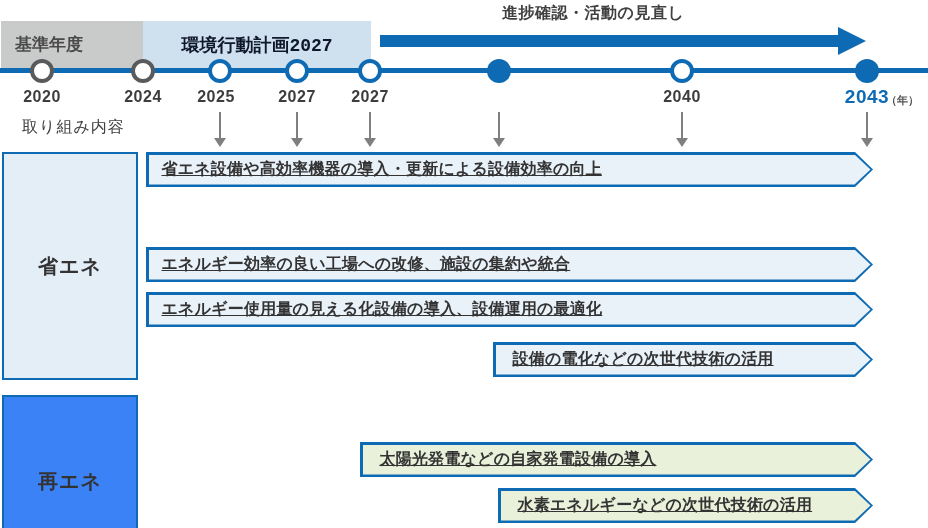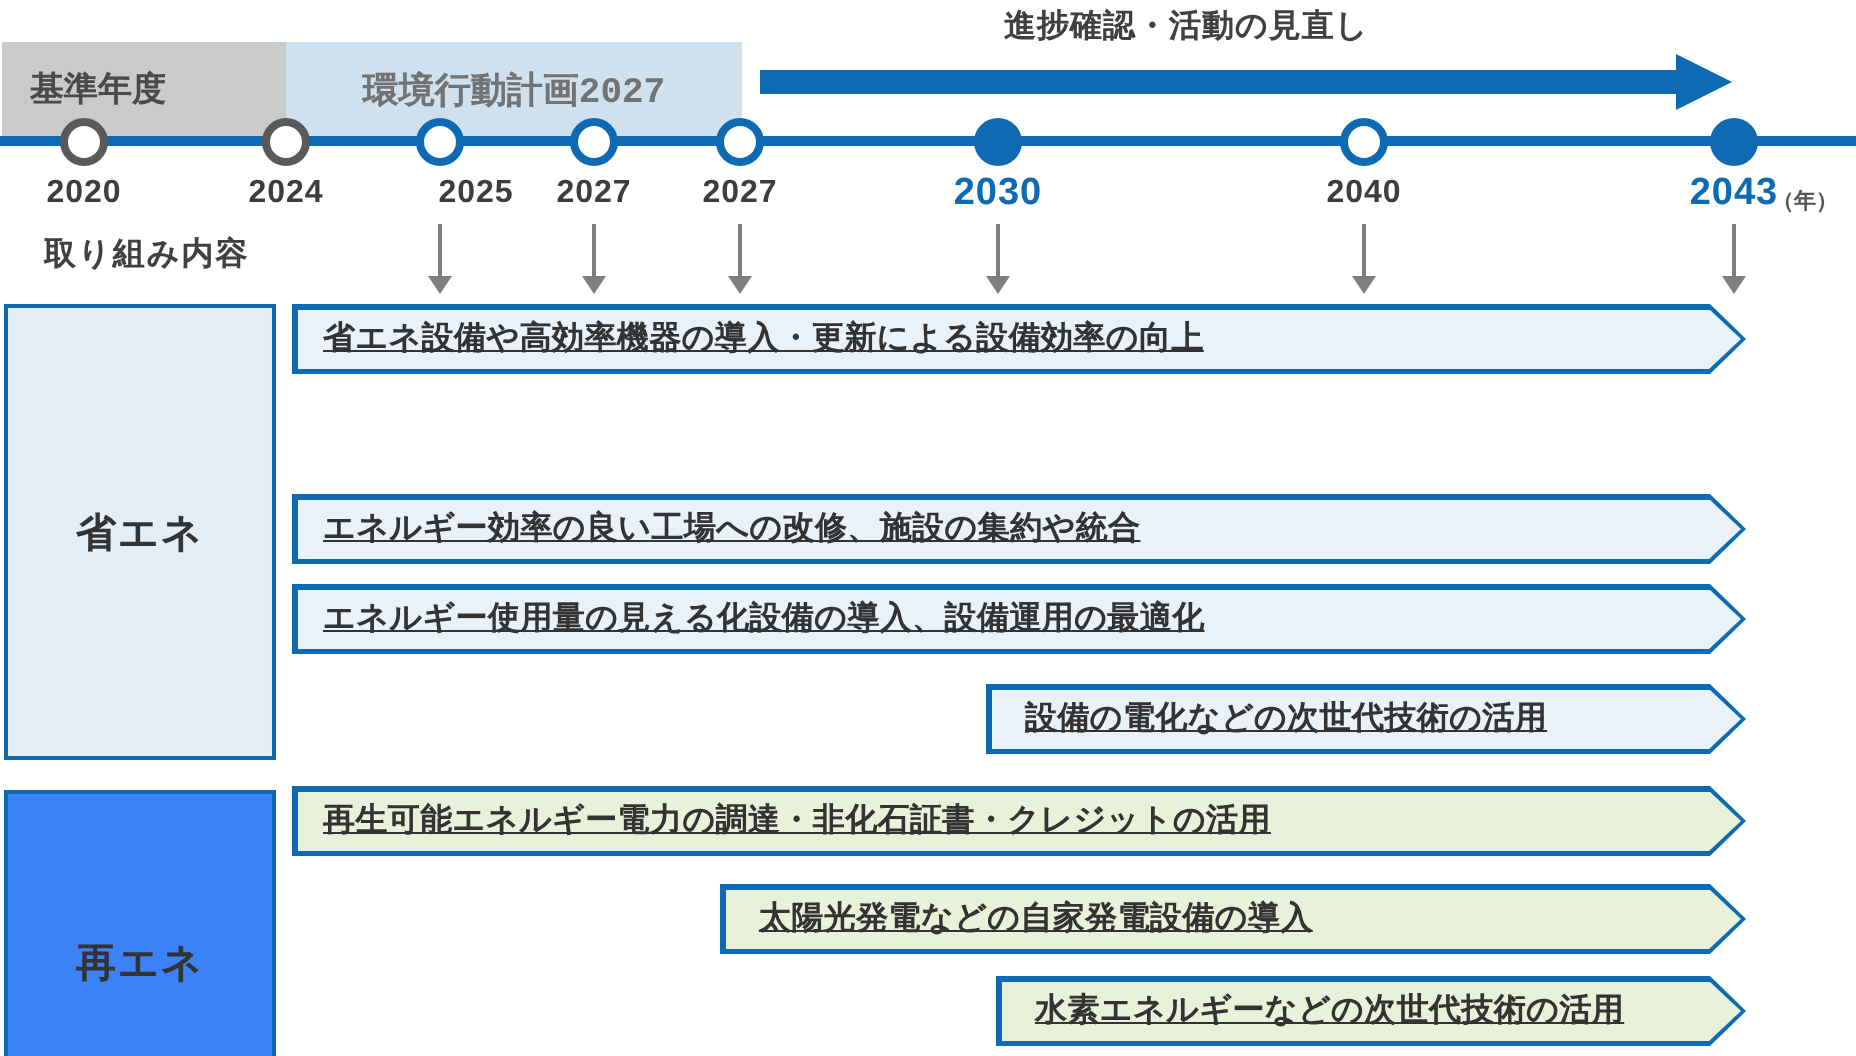--- a/index.html
+++ b/index.html
@@ -5,41 +5,41 @@
   html,body{margin:0;padding:0;background:#fff;}
   #stage{
     position:relative;width:928px;height:528px;background:#ffffff;overflow:hidden;
     font-family:"Liberation Sans","DejaVu Sans",sans-serif;
   }
   
   .period-box{position:absolute;top:21px;height:47px;display:flex;align-items:center;font-family:Liberation Mono, monospace;}
   #base-box{left:1px;width:142px;background:#c9caca;}
   #base-box span{padding-left:14px;font-size:17px;font-weight:bold;color:#4a4a4a;}
   #plan-box{left:143px;width:228px;background:#cfe0ee;justify-content:center;}
-  #plan-box span{font-size:18px;font-weight:bold;color:#737373;}
+  #plan-box span{font-size:18px;font-weight:bold;color:#0f172a;}
   
   #review-label{position:absolute;left:502px;top:3px;font-size:16px;font-weight:bold;color:#404040;letter-spacing:.5px;}
   #review-shaft{position:absolute;left:380px;top:35px;width:460px;height:12px;background:#0e6ab2;}
   #review-head{position:absolute;left:838px;top:27px;width:0;height:0;
     border-left:28px solid #0e6ab2;border-top:14px solid transparent;border-bottom:14px solid transparent;}
   
   #axis-line{position:absolute;left:0;top:68px;width:928px;height:5px;background:#0e6ab2;}
   .dot{position:absolute;top:59px;width:24px;height:24px;border-radius:50%;box-sizing:border-box;background:#ffffff;}
   .dot.gray-open{border:4px solid #595a5c;}
   .dot.blue-open{border:4px solid #0e6ab2;}
   .dot.blue-filled{background:#0e6ab2;border:none;}
   .year{position:absolute;top:88px;width:90px;text-align:center;font-weight:bold;}
   .year.normal{font-size:16px;color:#3d3d3d;letter-spacing:.5px;}
   .year.big{font-size:19px;color:#0e6ab2;top:86px;letter-spacing:.5px;}
   #year-unit{position:absolute;left:886px;top:93px;font-size:11px;color:#555555;font-weight:bold;}
   
   .tick{position:absolute;top:112px;width:2px;height:26px;background:#7f7f7f;}
   .tick-head{position:absolute;top:138px;width:0;height:0;
     border-left:6px solid transparent;border-right:6px solid transparent;border-top:9px solid #7f7f7f;}
-  #content-header{position:absolute;left:22px;top:117px;font-size:16px;font-weight:bold;color:#404040;letter-spacing:1px;}
+  #content-header{position:absolute;left:22px;top:117px;font-size:16px;font-weight:normal;color:#404040;letter-spacing:1px;}
   
   .cat-box{position:absolute;left:2px;width:136px;box-sizing:border-box;border:2.5px solid #0e6ab2;
     display:flex;align-items:center;justify-content:center;font-size:20px;font-weight:bold;color:#333333;letter-spacing:1px;}
   #cat-save{top:152px;height:228px;background:#e4eef7;}
   #cat-renew{top:395px;height:172px;background:#3b82f6;}
   
   .bar{position:absolute;height:35px;background:#0e6ab2;
     clip-path:polygon(0 0,calc(100% - 18px) 0,100% 50%,calc(100% - 18px) 100%,0 100%);}
   .bar-fill{position:absolute;inset:2.5px;
     clip-path:polygon(0 0,calc(100% - 16px) 0,100% 50%,calc(100% - 16px) 100%,0 100%);
@@ -71,24 +71,23 @@
   <div class="dot gray-open" style="left:131px"></div>
   <div class="dot blue-open" style="left:208px"></div>
   <div class="dot blue-open" style="left:285px"></div>
   <div class="dot blue-open" style="left:358px"></div>
   <div class="dot blue-filled" style="left:487px"></div>
   <div class="dot blue-open" style="left:670px"></div>
   <div class="dot blue-filled" style="left:855px"></div>
 
   <div class="year normal" style="left:-3px">2020</div>
   <div class="year normal" style="left:98px">2024</div>
-  <div class="year normal" style="left:193px">2025</div>
+  <div class="year normal" style="left:171px">2025</div>
   <div class="year normal" style="left:252px">2027</div>
   <div class="year normal" style="left:325px">2027</div>
-  <div class="year big" style="left:454px">2030</div>
   <div class="year normal" style="left:637px">2040</div>
   <div class="year big" style="left:822px">2043</div>
   <div id="year-unit">（年）</div>
 
   <div class="tick" style="left:219px"></div>
     <div class="tick-head" style="left:214px"></div>
   <div class="tick" style="left:296px"></div>
     <div class="tick-head" style="left:291px"></div>
   <div class="tick" style="left:369px"></div>
     <div class="tick-head" style="left:364px"></div>
@@ -122,25 +121,20 @@
     <div class="bar-fill">
         <span class="bar-label">エネルギー使用量の見える化設備の導入、設備運用の最適化</span>
       </div>
   </div>
   <div class="bar blue short" style="left:493px;top:342px;width:380px">
     <div class="bar-fill">
         <span class="bar-label">設備の電化などの次世代技術の活用</span>
       </div>
   </div>
 
-  <div class="bar green" style="left:146px;top:393px;width:727px">
-    <div class="bar-fill">
-        <span class="bar-label">再生可能エネルギー電力の調達・非化石証書・クレジットの活用</span>
-      </div>
-  </div>
   <div class="bar green short" style="left:360px;top:442px;width:513px">
     <div class="bar-fill">
         <span class="bar-label">太陽光発電などの自家発電設備の導入</span>
       </div>
   </div>
   <div class="bar green short" style="left:498px;top:488px;width:375px">
     <div class="bar-fill">
         <span class="bar-label">水素エネルギーなどの次世代技術の活用</span>
       </div>
   </div>

